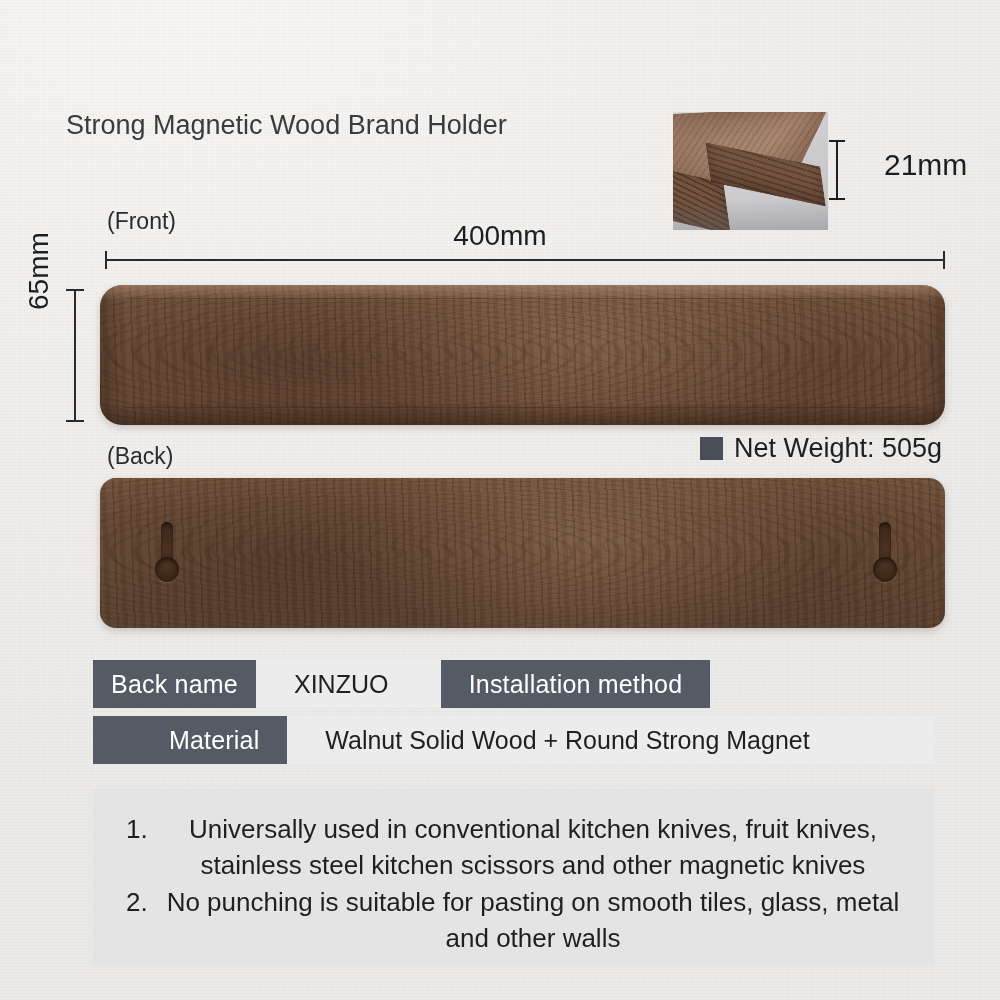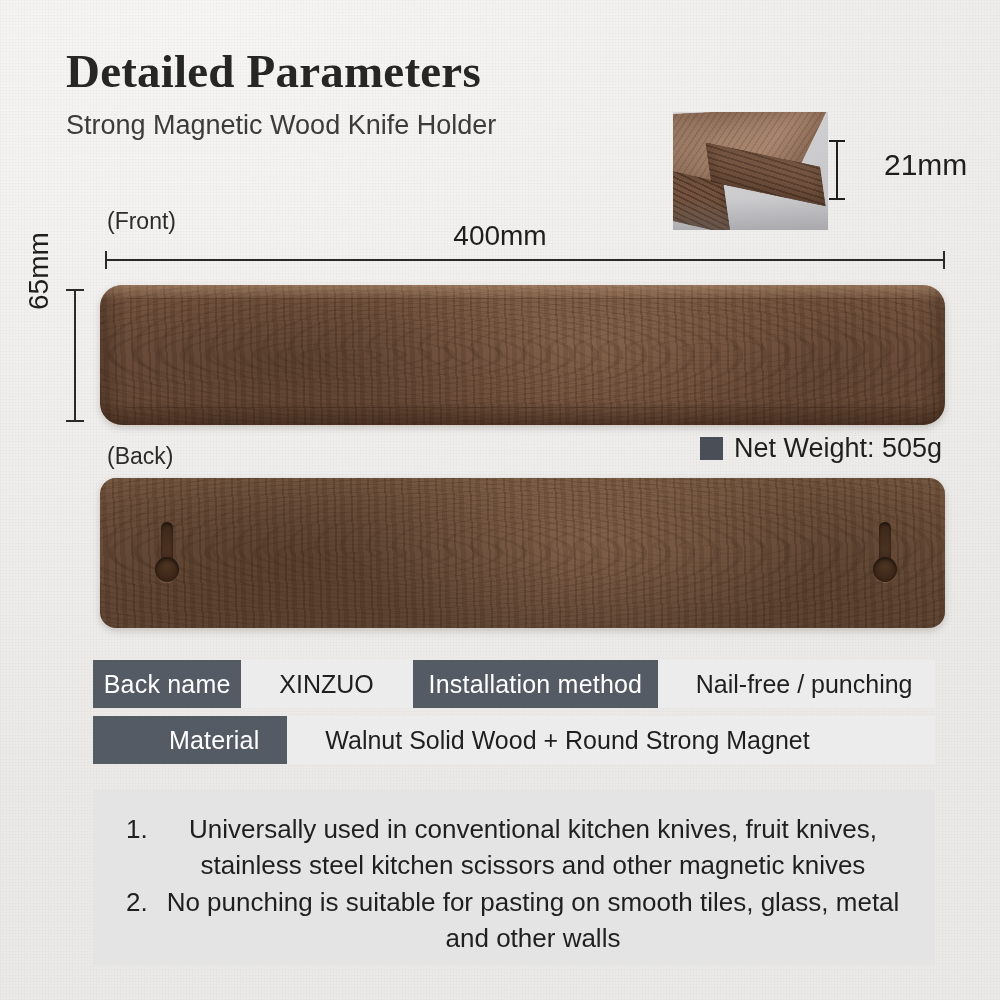--- a/index.html
+++ b/index.html
@@ -231,22 +231,21 @@
     font-size:26px;line-height:1.37;color:#1f1f1f;padding-left:6px;margin-bottom:2px;
   }
 </style>
 </head>
 <body>
 
 <div class="paper-texture"></div>
 
 <div class="stage">
 
-  <div id="page-title">Detailed Parameters</div>
-  <div id="page-subtitle">Strong Magnetic Wood Knife Holder</div>
+  <div id="page-subtitle">Strong Magnetic Wood Brand Holder</div>
 
   <div class="corner-photo">
     <div class="corner-block">
       <div class="cb-top"></div>
       <div class="cb-side"></div>
       <div class="cb-front"></div>
     </div>
     <div class="corner-shadow"></div>
   </div>
   <div class="mark-21"></div>
@@ -288,21 +287,20 @@
       <div class="slot"></div>
       <div class="hole"></div>
     </div>
   </div>
 
   <div class="spec-wrap">
     <div class="spec-row">
       <div class="cell-label w-label-1">Back name</div>
       <div class="cell-value w-value-1">XINZUO</div>
       <div class="cell-label w-label-2">Installation method</div>
-      <div class="cell-value w-value-2">Nail-free / punching</div>
     </div>
     <div class="spec-row">
       <div class="cell-label w-label-m">Material</div>
       <div class="cell-value w-value-m">Walnut Solid Wood + Round Strong Magnet</div>
     </div>
   </div>
 
   <div class="notes">
     <ol>
       <li>Universally used in conventional kitchen knives, fruit knives, stainless steel kitchen scissors and other magnetic knives</li>

